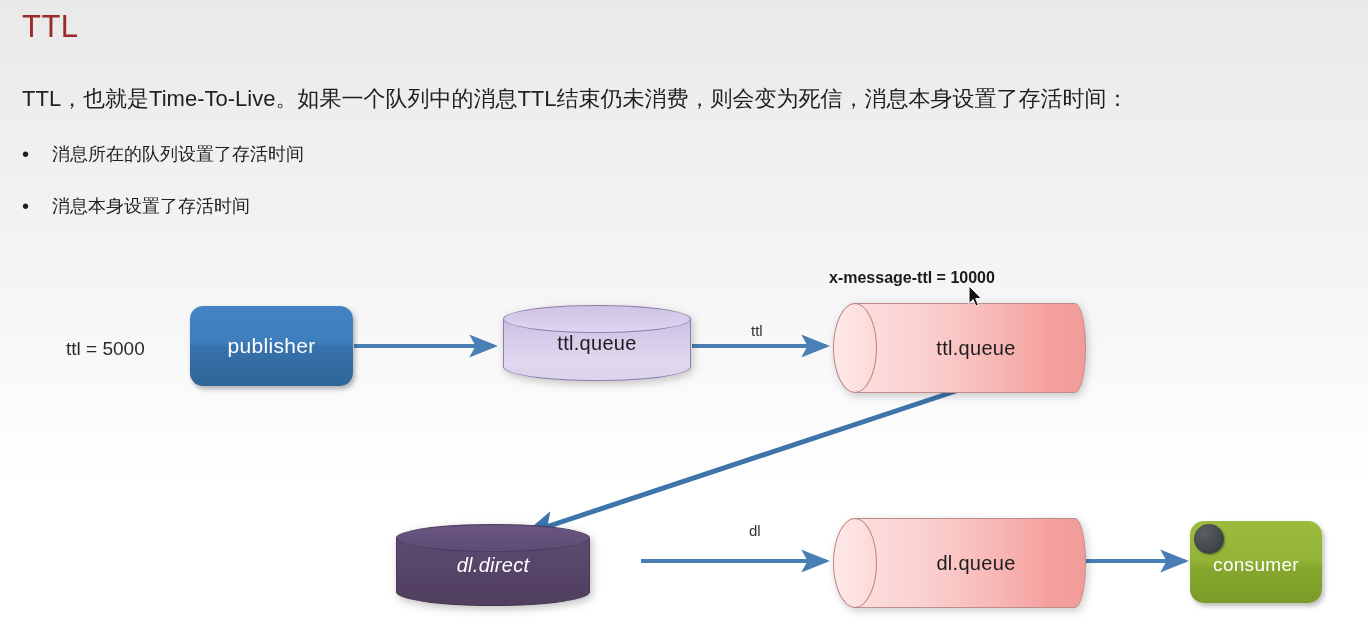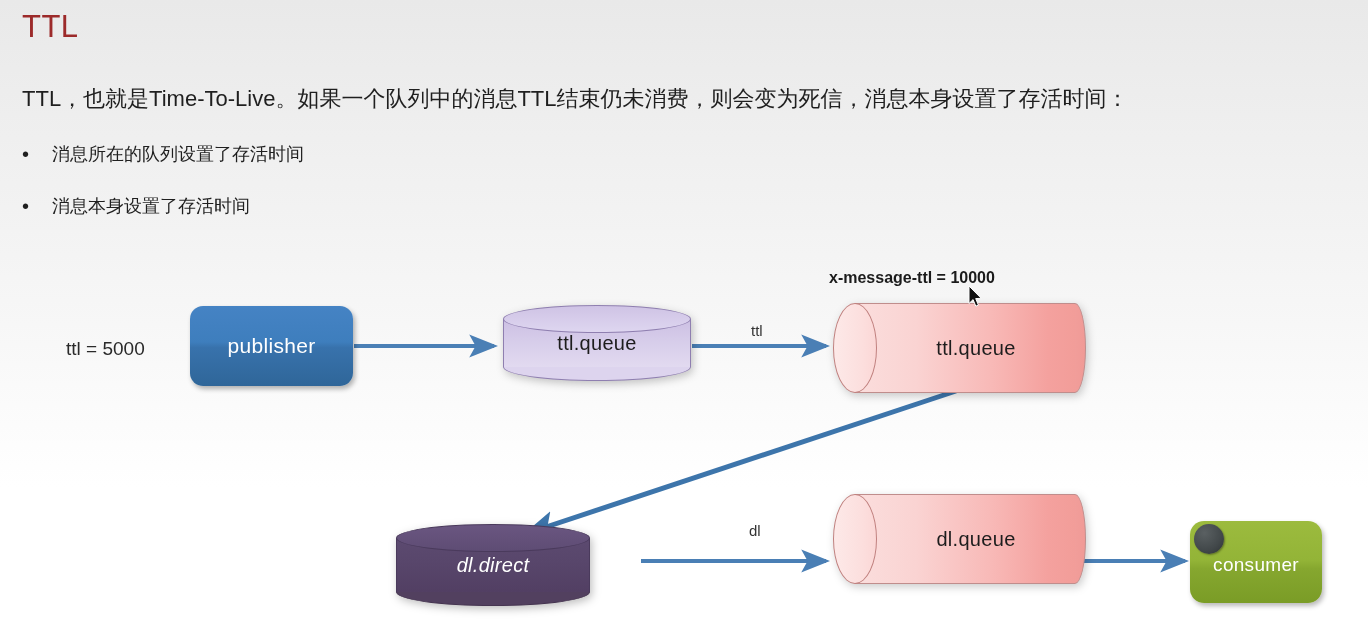--- a/index.html
+++ b/index.html
@@ -269,21 +269,21 @@
     display: flex;
     align-items: center;
     justify-content: center;
     font-size: 20px;
     color: #1d1d1d;
     letter-spacing: 0.3px;
   }
 
   #ttl-queue-node { left: 833px; top: 303px; width: 242px; height: 90px;
     filter: drop-shadow(2px 3px 4px rgba(0,0,0,0.20)); }
-  #dl-queue-node  { left: 833px; top: 494px; width: 242px; height: 90px;
+  #dl-queue-node  { left: 833px; top: 518px; width: 242px; height: 90px;
     filter: drop-shadow(2px 3px 4px rgba(0,0,0,0.20)); }
 
   
   #mouse-cursor {
     position: absolute;
     left: 968px;
     top: 285px;
     width: 16px;
     height: 24px;
     pointer-events: none;

